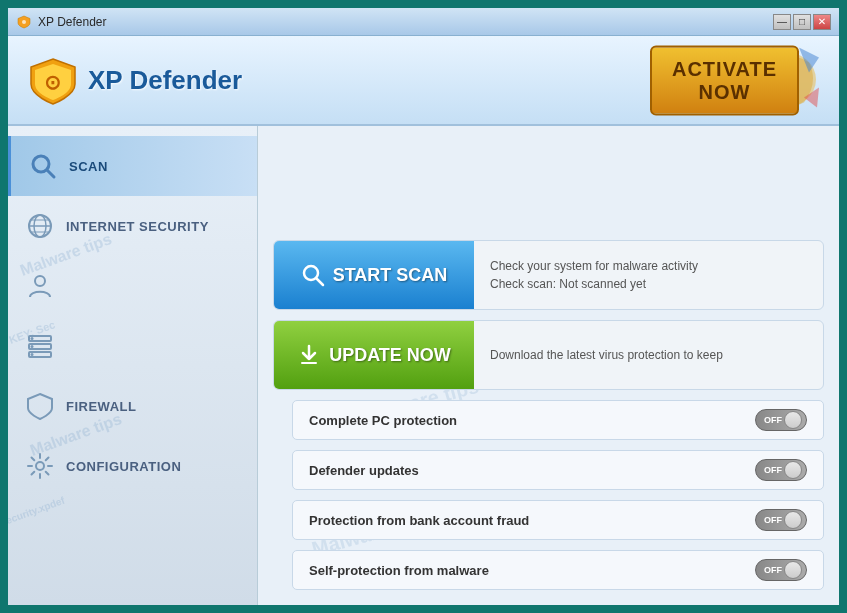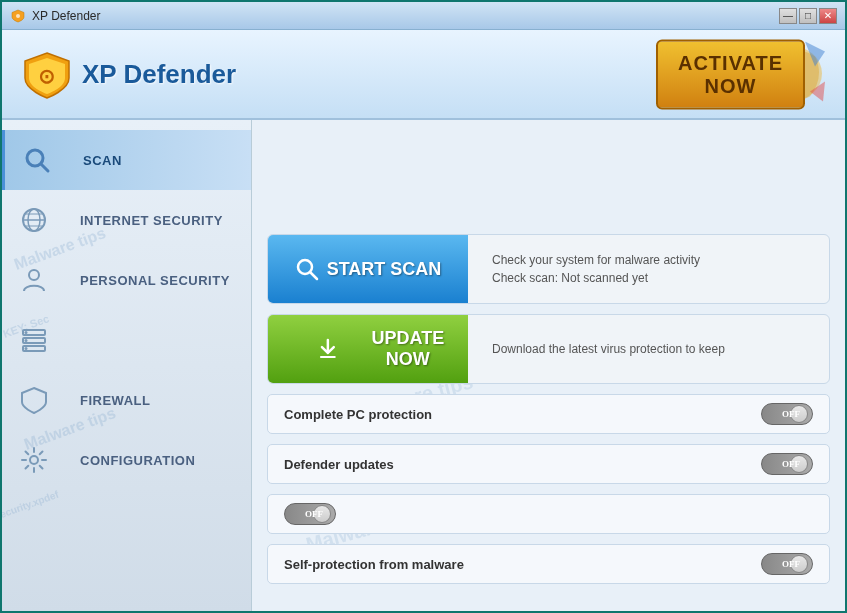--- a/index.html
+++ b/index.html
@@ -8,21 +8,21 @@
       background: #c8d8e8;
       width: 847px;
       height: 613px;
       overflow: hidden;
     }
 
     
     .window {
       width: 847px;
       height: 613px;
-      border: 2px solid #0f766e;
+      border: 8px solid #0f766e;
       background: #0ea5e9;
       display: flex;
       flex-direction: column;
     }
 
     .titlebar {
       background: linear-gradient(to bottom, #d0e4f5, #a8c8e8);
       height: 28px;
       display: flex;
       align-items: center;
@@ -143,21 +143,21 @@
       transform: rotate(-20deg);
       pointer-events: none;
       white-space: nowrap;
     }
 
     .sidebar-item {
       display: flex;
       align-items: center;
       padding: 14px 16px;
       cursor: pointer;
-      gap: 30px;
+      gap: 10px;
       position: relative;
     }
 
     .sidebar-item.active {
       background: linear-gradient(to right, #a0c8e8, #c8dff5);
       border-left: 3px solid #4a90d8;
     }
 
     .sidebar-item-icon {
       width: 32px;
@@ -218,46 +218,46 @@
       color: #fff;
       text-shadow: 1px 1px 2px rgba(0,0,0,0.4);
     }
 
     .btn-scan {
       background: linear-gradient(to bottom, #5ab8f0, #1a80d0);
     }
 
     .btn-update {
       background: linear-gradient(to bottom, #90d040, #52a010);
-      padding-left: 48px;
     }
 
     .action-desc {
       flex: 1;
-      padding: 12px 24px;
+      padding: 12px 16px;
       display: flex;
       flex-direction: column;
       justify-content: center;
     }
 
     .action-desc-text {
       font-size: 12px;
       color: #555;
       line-height: 1.5;
     }
 
     
     .toggle-row {
       display: flex;
       align-items: center;
       background: #f5f8fc;
       border: 1px solid #c8d8e8;
       border-radius: 5px;
       padding: 10px 16px;
       height: 40px;
+      margin-left: 19px;
     }
 
     .toggle-label {
       flex: 1;
       font-size: 13px;
       font-weight: bold;
       color: #333;
     }
 
     .toggle-switch {
@@ -277,26 +277,25 @@
     .toggle-knob {
       width: 18px;
       height: 18px;
       background: linear-gradient(to bottom, #e8e8e8, #ccc);
       border-radius: 9px;
       border: 1px solid #888;
     }
 
     .toggle-off-text {
       position: absolute;
-      left: 20px;
+      left: 8px;
       font-size: 9px;
       font-weight: bold;
       color: #fff;
       text-transform: uppercase;
-      font-family: Liberation Serif, serif;
     }
 
     
     .wm1 { top: 30px; left: -20px; font-size: 22px; }
     .wm2 { top: 120px; left: 10px; font-size: 16px; }
     .wm3 { top: 200px; left: 0px; font-size: 13px; }
     .wm4 { top: 300px; left: 20px; font-size: 16px; }
     .wm5 { top: 380px; left: -10px; font-size: 13px; }
 
     .panel-watermark {
@@ -405,21 +404,20 @@
         <span class="sidebar-item-label">INTERNET SECURITY</span>
       </div>
 
       <div class="sidebar-item">
         <div class="sidebar-item-icon">
           <svg width="28" height="28" viewBox="0 0 28 28">
             <circle cx="14" cy="9" r="5" fill="none" stroke="#7a9ab8" stroke-width="2"></circle>
             <path d="M4 25 C4 18 24 18 24 25" fill="none" stroke="#7a9ab8" stroke-width="2"></path>
           </svg>
         </div>
-        <span class="sidebar-item-label">PERSONAL SECURITY</span>
       </div>
 
       <div class="sidebar-item">
         <div class="sidebar-item-icon">
           <svg width="28" height="28" viewBox="0 0 28 28">
             <rect x="3" y="4" width="22" height="5" rx="1" fill="none" stroke="#7a9ab8" stroke-width="2"></rect>
             <rect x="3" y="12" width="22" height="5" rx="1" fill="none" stroke="#7a9ab8" stroke-width="2"></rect>
             <rect x="3" y="20" width="22" height="5" rx="1" fill="none" stroke="#7a9ab8" stroke-width="2"></rect>
             <circle cx="6" cy="6.5" r="1.5" fill="#7a9ab8"></circle>
             <circle cx="6" cy="14.5" r="1.5" fill="#7a9ab8"></circle>
@@ -491,20 +489,21 @@
 
       <div class="toggle-row">
         <span class="toggle-label">Defender updates</span>
         <div class="toggle-switch">
           <span class="toggle-off-text">OFF</span>
           <div class="toggle-knob"></div>
         </div>
       </div>
 
       <div class="toggle-row">
+        <span class="toggle-label">Protection from bank account fraud</span>
         <div class="toggle-switch">
           <span class="toggle-off-text">OFF</span>
           <div class="toggle-knob"></div>
         </div>
       </div>
 
       <div class="toggle-row">
         <span class="toggle-label">Self-protection from malware</span>
         <div class="toggle-switch">
           <span class="toggle-off-text">OFF</span>

